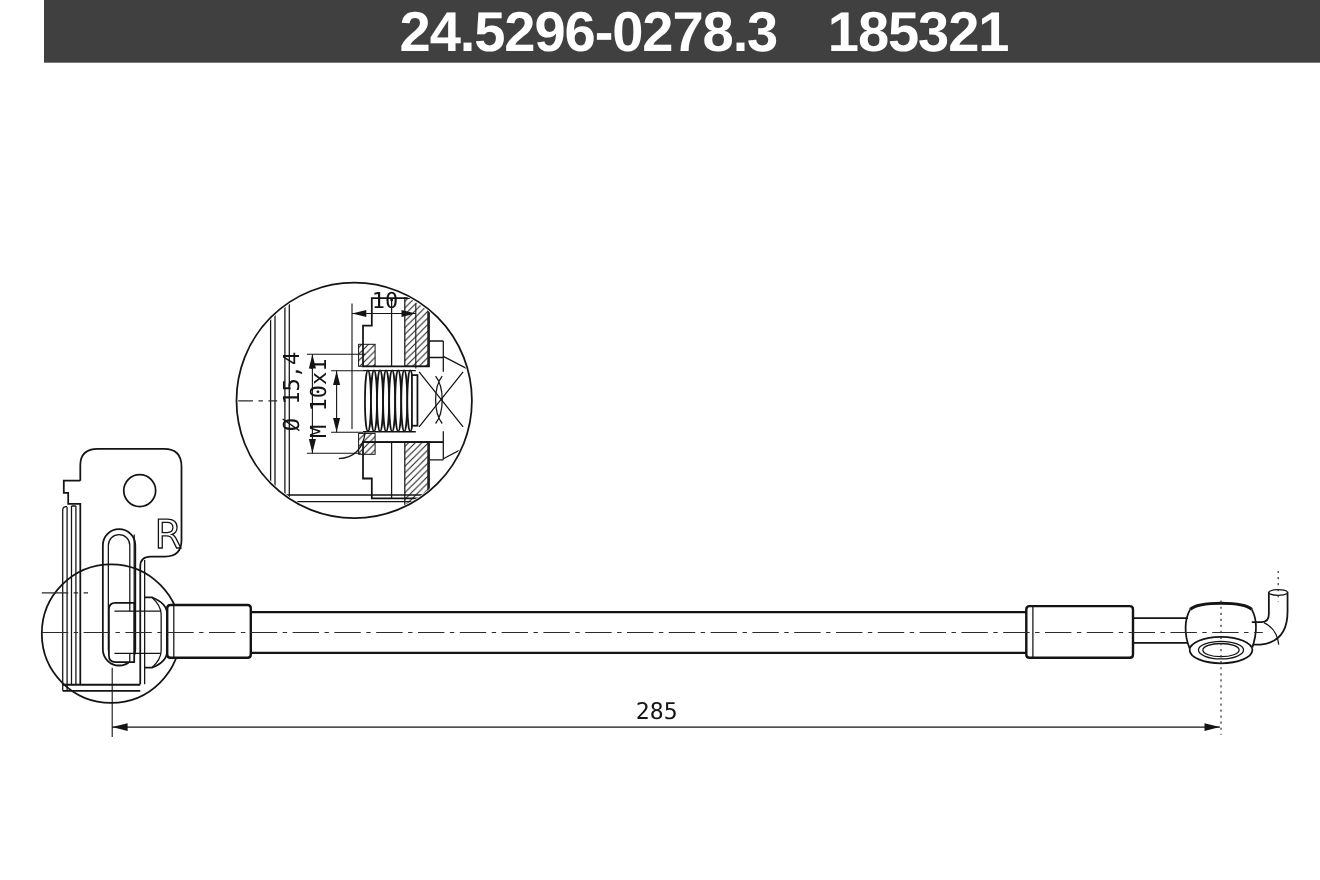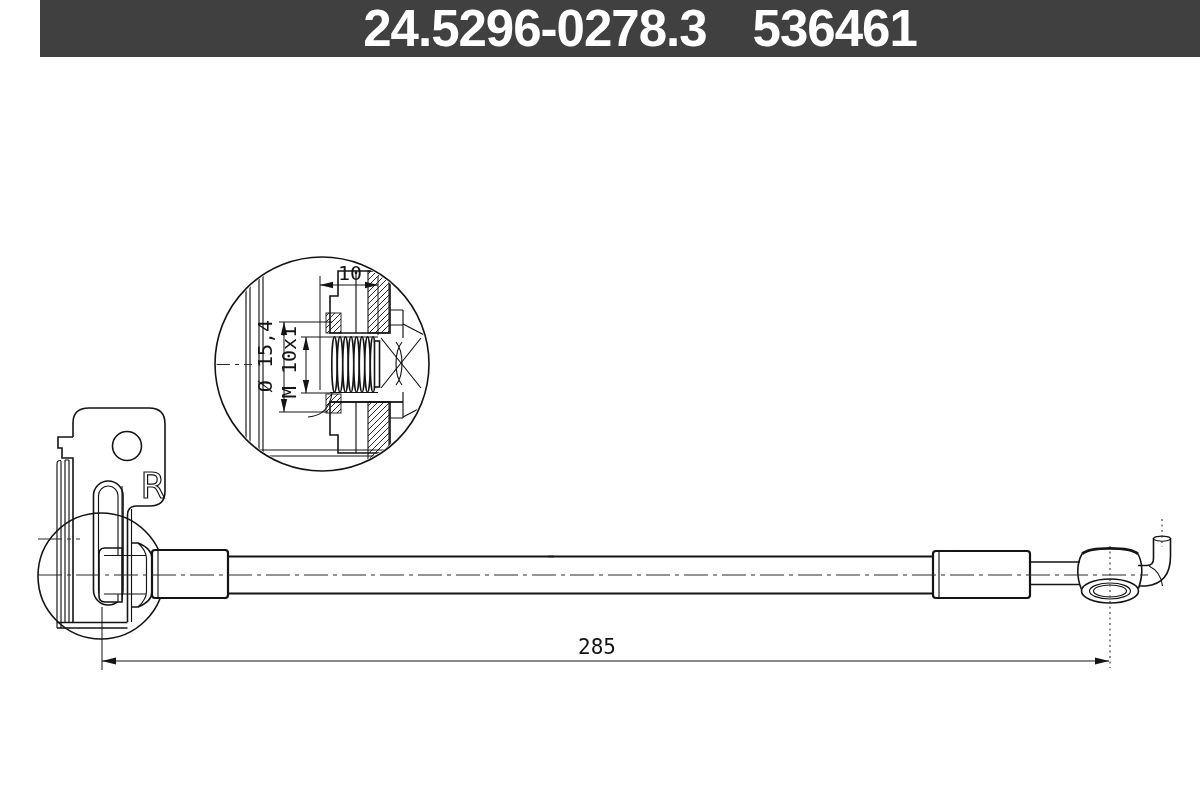--- a/index.html
+++ b/index.html
@@ -26,21 +26,21 @@
   .dotline{stroke:#2b2b2b;fill:none;stroke-width:1.05;stroke-dasharray:2 3.5;}
   .stamp{font-family:"DejaVu Sans",sans-serif;font-size:36px;fill:none;stroke:#141414;stroke-width:1.2;}
 </style>
 </head>
 <body>
 
 <div class="page">
 
   <div class="header-bar">
     <span>24.5296-0278.3</span>
-    <span>536461</span>
+    <span>185321</span>
   </div>
 
   <svg width="1200" height="800" viewBox="0 0 1200 800">
 
     <defs>
       <pattern id="hatch" patternUnits="userSpaceOnUse" width="6" height="6">
         <path d="M0,6 L6,0 M-1.5,1.5 L1.5,-1.5 M4.5,7.5 L7.5,4.5" stroke="#141414" stroke-width="0.9"></path>
       </pattern>
       <clipPath id="detailClip">
           <circle cx="322" cy="364" r="105.5"></circle>

